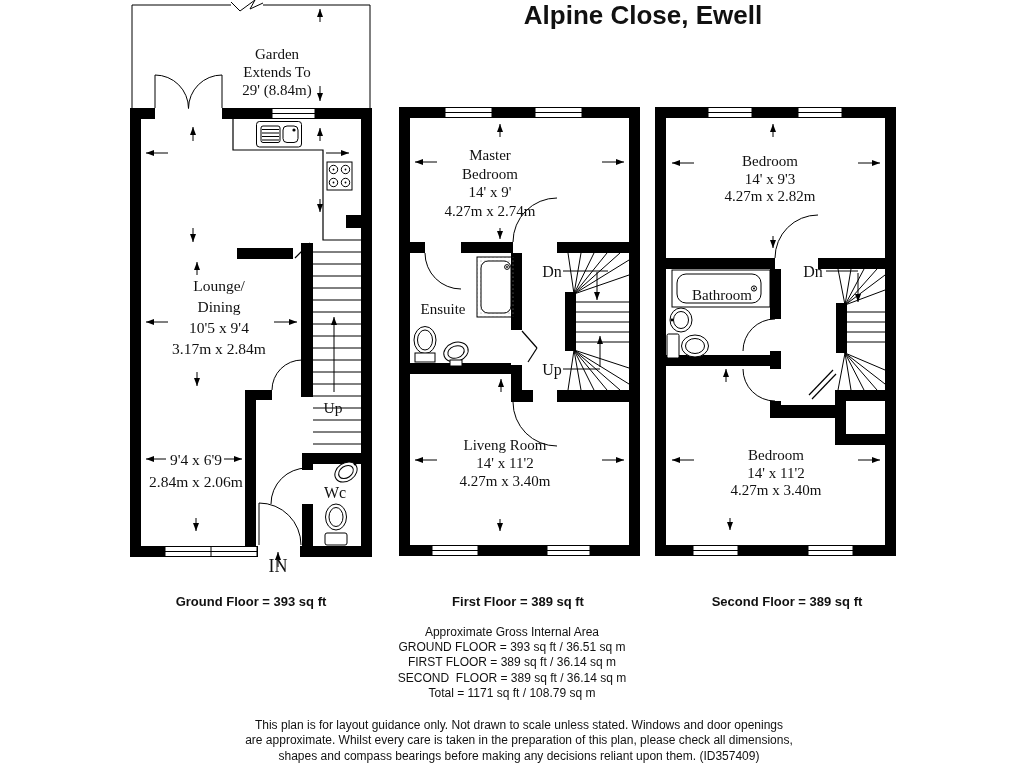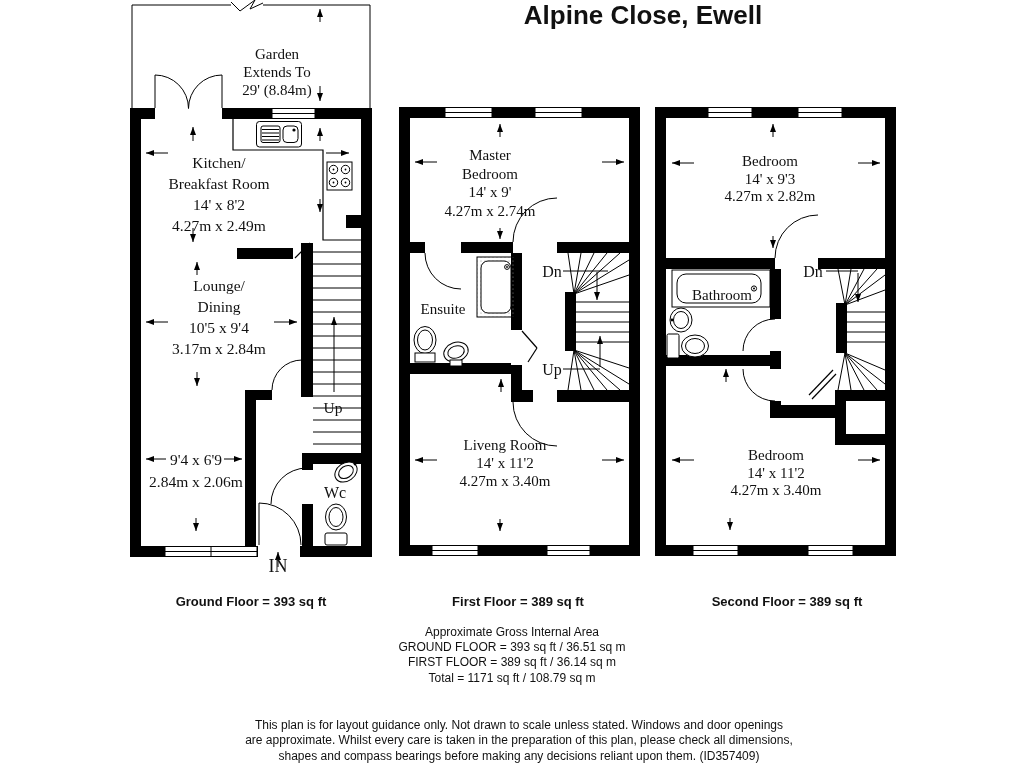--- a/index.html
+++ b/index.html
@@ -334,26 +334,20 @@
   </svg>
 
   <div class="ttl" style="left:643px;top:0px;font-size:26px">Alpine Close, Ewell</div>
 
   <div class="lbl" style="left:277px;top:45px;font-size:15px;line-height:18px">
     <div>Garden</div>
     <div>Extends To</div>
     <div>29' (8.84m)</div>
   </div>
 
-  <div class="lbl" style="left:219px;top:152px;font-size:15.5px;line-height:21px">
-    <div>Kitchen/</div>
-    <div>Breakfast Room</div>
-    <div>14' x 8'2</div>
-    <div>4.27m x 2.49m</div>
-  </div>
 
   <div class="lbl" style="left:219px;top:275px;font-size:15.5px;line-height:21px">
     <div>Lounge/</div>
     <div>Dining</div>
     <div>10'5 x 9'4</div>
     <div>3.17m x 2.84m</div>
   </div>
 
   <div class="lbl" style="left:196px;top:449px;font-size:15.5px;line-height:22px">
     <div>9'4 x 6'9</div>
@@ -396,20 +390,21 @@
     <div>Bedroom</div>
     <div>14' x 11'2</div>
     <div>4.27m x 3.40m</div>
   </div>
   <div class="cap" style="left:787px;top:594px">Second Floor = 389 sq ft</div>
 
   <div class="sum" style="left:512px;top:625px">
     <div>Approximate Gross Internal Area</div>
     <div>GROUND FLOOR = 393 sq ft / 36.51 sq m</div>
     <div>FIRST FLOOR = 389 sq ft / 36.14 sq m</div>
+    <div>SECOND  FLOOR = 389 sq ft / 36.14 sq m</div>
     <div>Total = 1171 sq ft / 108.79 sq m</div>
   </div>
 
   <div class="disc" style="left:519px;top:718px">
     <div>This plan is for layout guidance only. Not drawn to scale unless stated. Windows and door openings</div>
     <div>are approximate. Whilst every care is taken in the preparation of this plan, please check all dimensions,</div>
     <div>shapes and compass bearings before making any decisions reliant upon them. (ID357409)</div>
   </div>
 
 </div>

